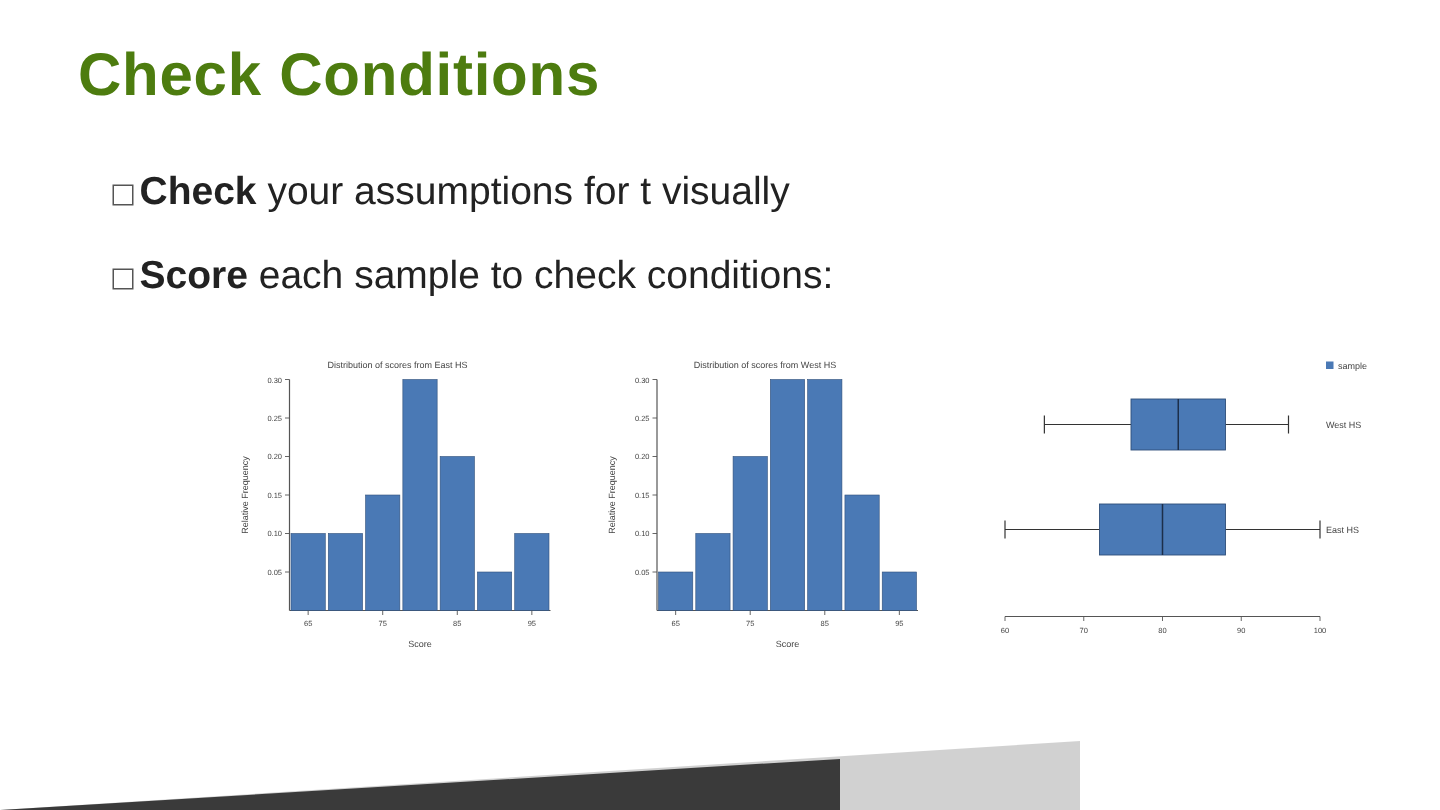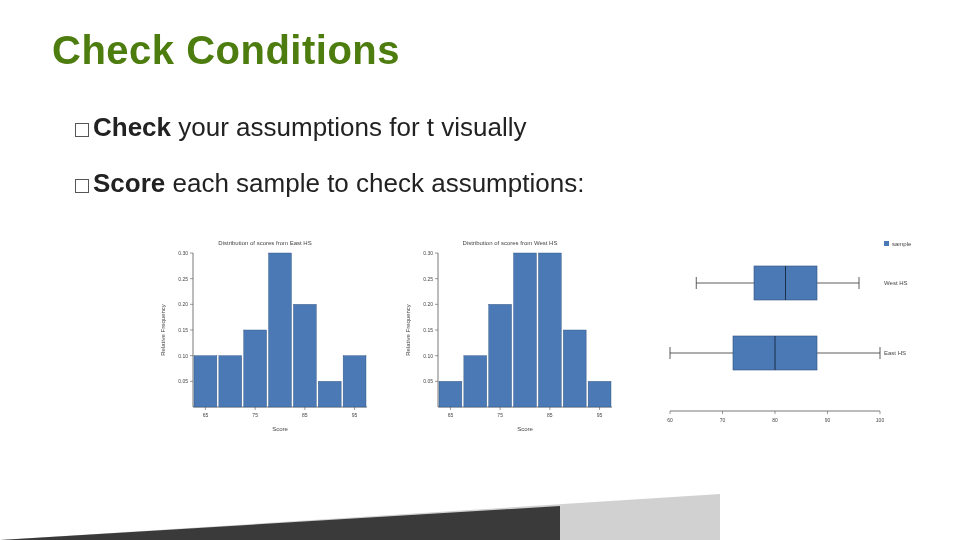--- a/index.html
+++ b/index.html
@@ -18,21 +18,21 @@
 </style>
 </head>
 <body>
 
 <div class="title">Check Conditions</div>
 
 <div class="bullet-line b1">
   <span class="sq"></span><b>Check</b><span> your assumptions for t visually</span>
 </div>
 <div class="bullet-line b2">
-  <span class="sq"></span><b>Score</b><span> each sample to check assumptions:</span>
+  <span class="sq"></span><b>Score</b><span> each sample to check conditions:</span>
 </div>
 
 <div id="c1" class="chart"><svg width="220" height="200">
       <text x="110" y="10" font-size="6" fill="#444" text-anchor="middle">Distribution of scores from East HS</text>
       <text x="0" y="0" font-size="6" fill="#444" text-anchor="middle" transform="translate(10 95) rotate(-90)">Relative Frequency</text>
       <line x1="38" y1="18" x2="38" y2="172" stroke="#555" stroke-width="0.8"></line>
       <line x1="38" y1="172" x2="212" y2="172" stroke="#555" stroke-width="0.8"></line>
       <line x1="35" y1="146.33333333333334" x2="38" y2="146.33333333333334" stroke="#555" stroke-width="0.6"></line>
       <text x="33" y="148.33333333333334" font-size="5" fill="#444" text-anchor="end">0.05</text>
       <line x1="35" y1="120.66666666666666" x2="38" y2="120.66666666666666" stroke="#555" stroke-width="0.6"></line>

